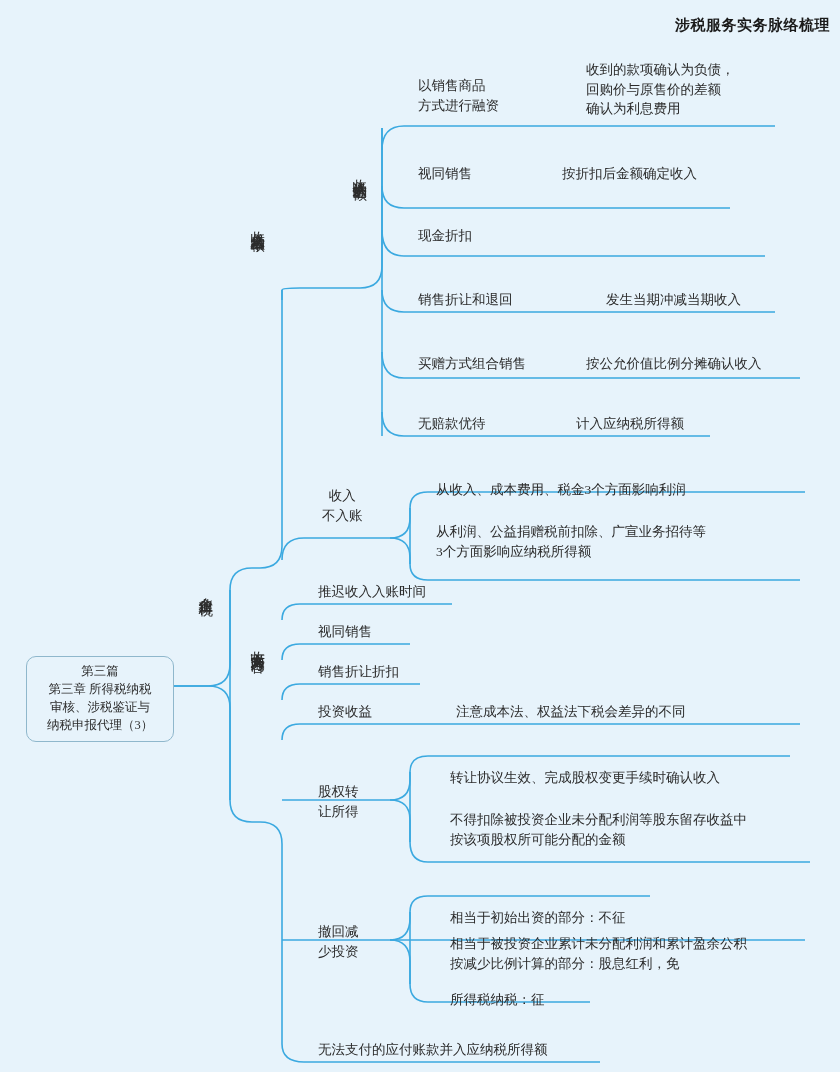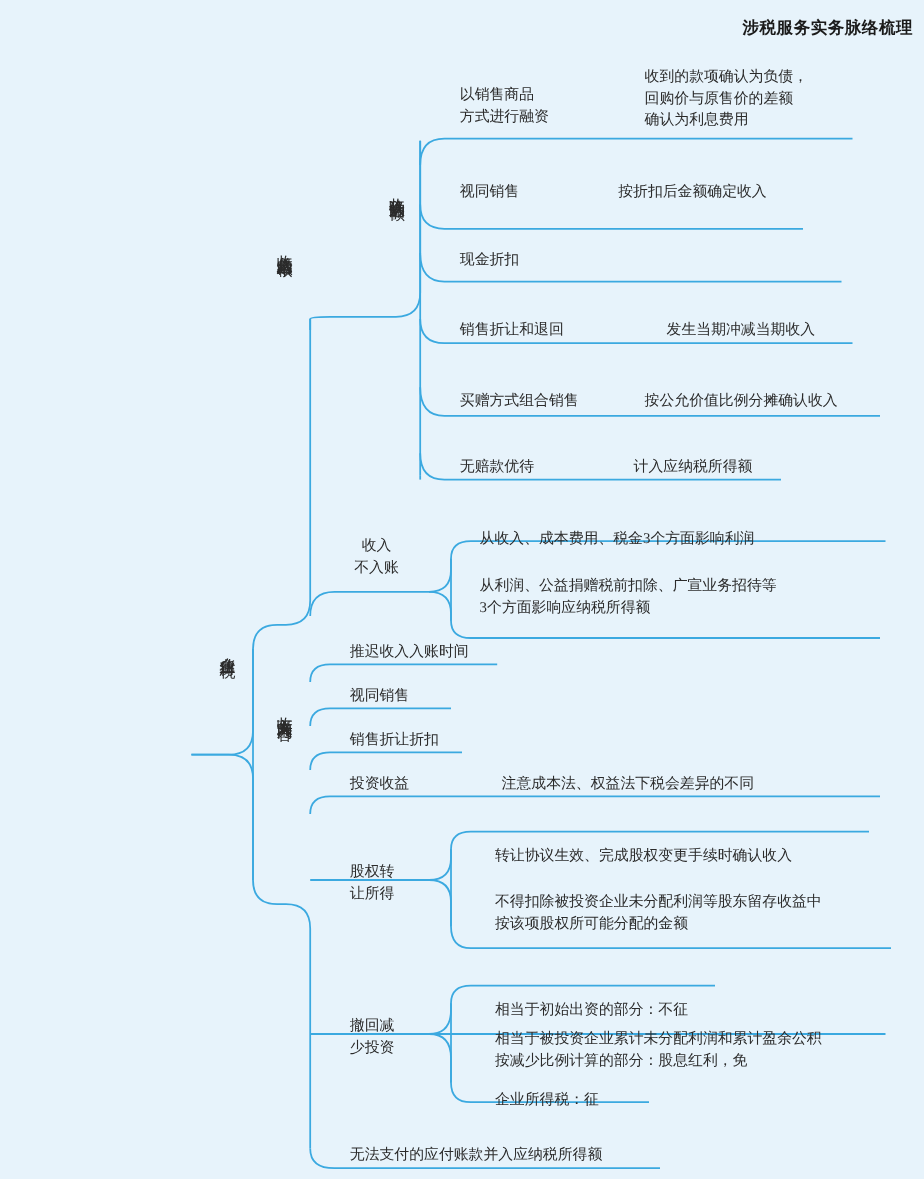--- a/index.html
+++ b/index.html
@@ -110,20 +110,26 @@
 
     <path d="M282 940 Q282 940 304 940 H390"></path>
     <path d="M390 940 Q410 940 410 918 V912 Q410 896 428 896 H650"></path>
     <path d="M390 940 H418 Q428 940 440 940 H805"></path>
     <path d="M390 940 Q410 940 410 962 V984 Q410 1002 428 1002 H590"></path>
     <line x1="410" y1="912" x2="410" y2="984"></line>
 
     <path d="M282 1044 Q282 1062 304 1062 H600"></path>
   </svg>
 
+  <div class="root">
+    <div>第三篇</div>
+    <div>第三章 所得税纳税</div>
+    <div>审核、涉税鉴证与</div>
+    <div>纳税申报代理（3）</div>
+  </div>
 
   <div class="vlabel" style="left:198px;top:586px;">企业所得税</div>
 
   <div class="vlabel" style="left:250px;top:220px;">收入总额的审核</div>
 
   <div class="vlabel" style="left:352px;top:168px;">收入确认的金额</div>
 
   <div class="vlabel" style="left:250px;top:640px;">收入方面常考内容</div>
 
   <div class="node" style="left:418px;top:76px;">以销售商品
@@ -165,17 +171,17 @@
 让所得</div>
   <div class="node" style="left:450px;top:768px;">转让协议生效、完成股权变更手续时确认收入</div>
   <div class="node" style="left:450px;top:810px;">不得扣除被投资企业未分配利润等股东留存收益中
 按该项股权所可能分配的金额</div>
 
   <div class="node c" style="left:318px;top:922px;">撤回减
 少投资</div>
   <div class="node" style="left:450px;top:908px;">相当于初始出资的部分：不征</div>
   <div class="node" style="left:450px;top:934px;">相当于被投资企业累计未分配利润和累计盈余公积
 按减少比例计算的部分：股息红利，免</div>
-  <div class="node" style="left:450px;top:990px;">企业所得税：征</div>
+  <div class="node" style="left:450px;top:990px;">所得税纳税：征</div>
 
   <div class="node" style="left:318px;top:1040px;">无法支付的应付账款并入应纳税所得额</div>
 
 </div>
 
 </body></html>

